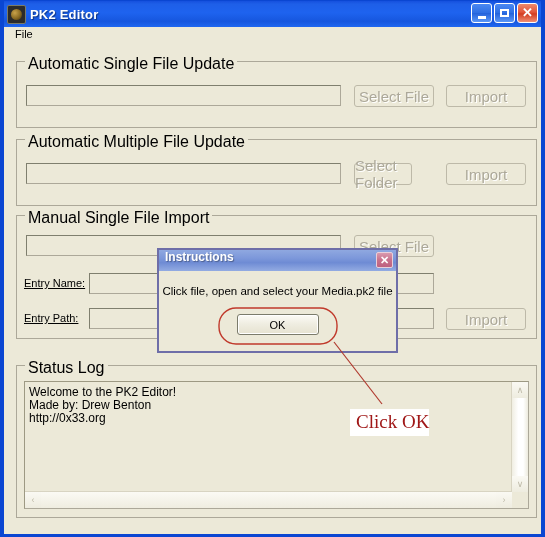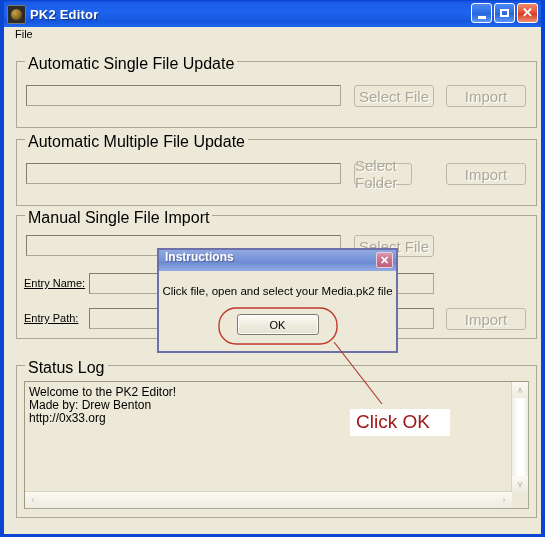--- a/index.html
+++ b/index.html
@@ -334,23 +334,23 @@
     position: absolute;
     left: 0; top: 0;
     width: 545px; height: 537px;
     pointer-events: none;
     z-index: 60;
   }
   .annot-label {
     position: absolute;
     background: #FFFFFF;
     color: #A01818;
-    font-family: Liberation Sans, sans-serif;
+    font-family: Liberation Serif, serif;
     font-size: 19px;
-    padding: 2px 20px 3px 6px;
+    padding: 2px 0 3px 6px;
     white-space: nowrap;
     z-index: 61;
   }
 </style>
 </head>
 <body>
 
 <div id="app">
 
   <div class="window">

